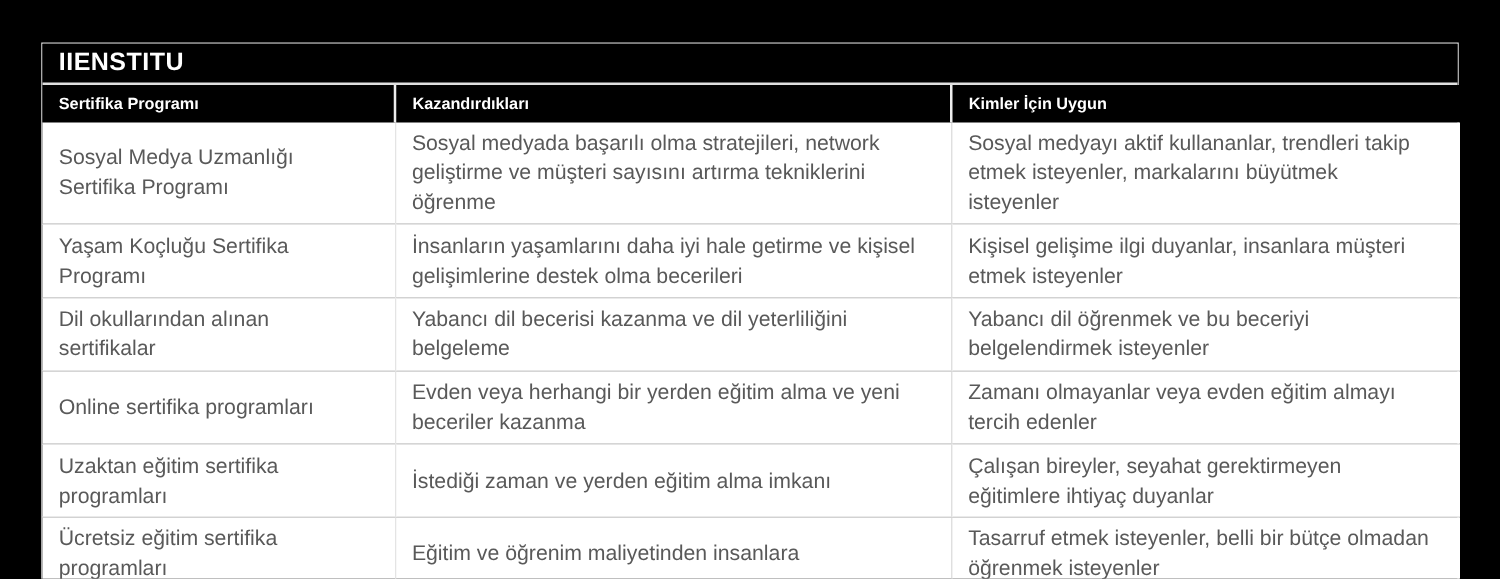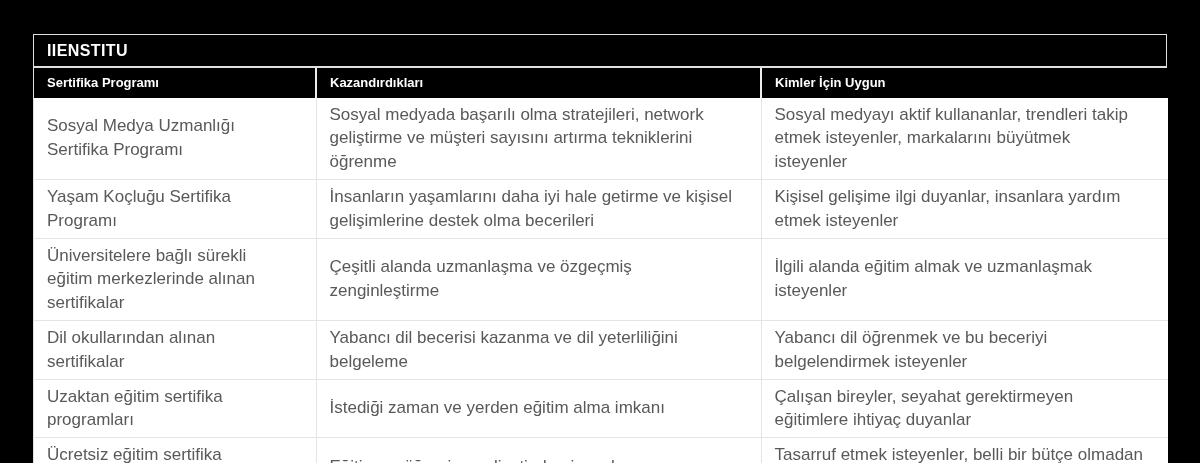--- a/index.html
+++ b/index.html
@@ -26,21 +26,21 @@
     width:1134px;
     background:var(--panel-background);
     border:1.5px solid var(--frame-border);
   }
   .card-title{
     height:33px;
     display:flex;
     align-items:center;
     padding-left:13px;
     color:var(--header-text);
-    font-size:16px;
+    font-size:20px;
     font-weight:bold;
     letter-spacing:0.4px;
     border-bottom:2px solid var(--frame-border);
     background:var(--panel-background);
   }
   table{
     width:100%;
     border-collapse:collapse;
     table-layout:fixed;
   }
@@ -95,31 +95,31 @@
     </thead>
     <tbody>
         <tr>
           <td>Sosyal Medya Uzmanlığı Sertifika Programı</td>
           <td>Sosyal medyada başarılı olma stratejileri, network geliştirme ve müşteri sayısını artırma tekniklerini öğrenme</td>
           <td>Sosyal medyayı aktif kullananlar, trendleri takip etmek isteyenler, markalarını büyütmek isteyenler</td>
         </tr>
         <tr>
           <td>Yaşam Koçluğu Sertifika Programı</td>
           <td>İnsanların yaşamlarını daha iyi hale getirme ve kişisel gelişimlerine destek olma becerileri</td>
-          <td>Kişisel gelişime ilgi duyanlar, insanlara yardım etmek isteyenler</td>
-        </tr>
-        <tr>
-          <td>Üniversitelere bağlı sürekli eğitim merkezlerinde alınan sertifikalar</td>
-          <td>Çeşitli alanda uzmanlaşma ve özgeçmiş zenginleştirme</td>
-          <td>İlgili alanda eğitim almak ve uzmanlaşmak isteyenler</td>
+          <td>Kişisel gelişime ilgi duyanlar, insanlara müşteri etmek isteyenler</td>
         </tr>
         <tr>
           <td>Dil okullarından alınan sertifikalar</td>
           <td>Yabancı dil becerisi kazanma ve dil yeterliliğini belgeleme</td>
           <td>Yabancı dil öğrenmek ve bu beceriyi belgelendirmek isteyenler</td>
+        </tr>
+        <tr>
+          <td>Online sertifika programları</td>
+          <td>Evden veya herhangi bir yerden eğitim alma ve yeni beceriler kazanma</td>
+          <td>Zamanı olmayanlar veya evden eğitim almayı tercih edenler</td>
         </tr>
         <tr>
           <td>Uzaktan eğitim sertifika programları</td>
           <td>İstediği zaman ve yerden eğitim alma imkanı</td>
           <td>Çalışan bireyler, seyahat gerektirmeyen eğitimlere ihtiyaç duyanlar</td>
         </tr>
         <tr>
           <td>Ücretsiz eğitim sertifika programları</td>
           <td>Eğitim ve öğrenim maliyetinden insanlara</td>
           <td>Tasarruf etmek isteyenler, belli bir bütçe olmadan öğrenmek isteyenler</td>

